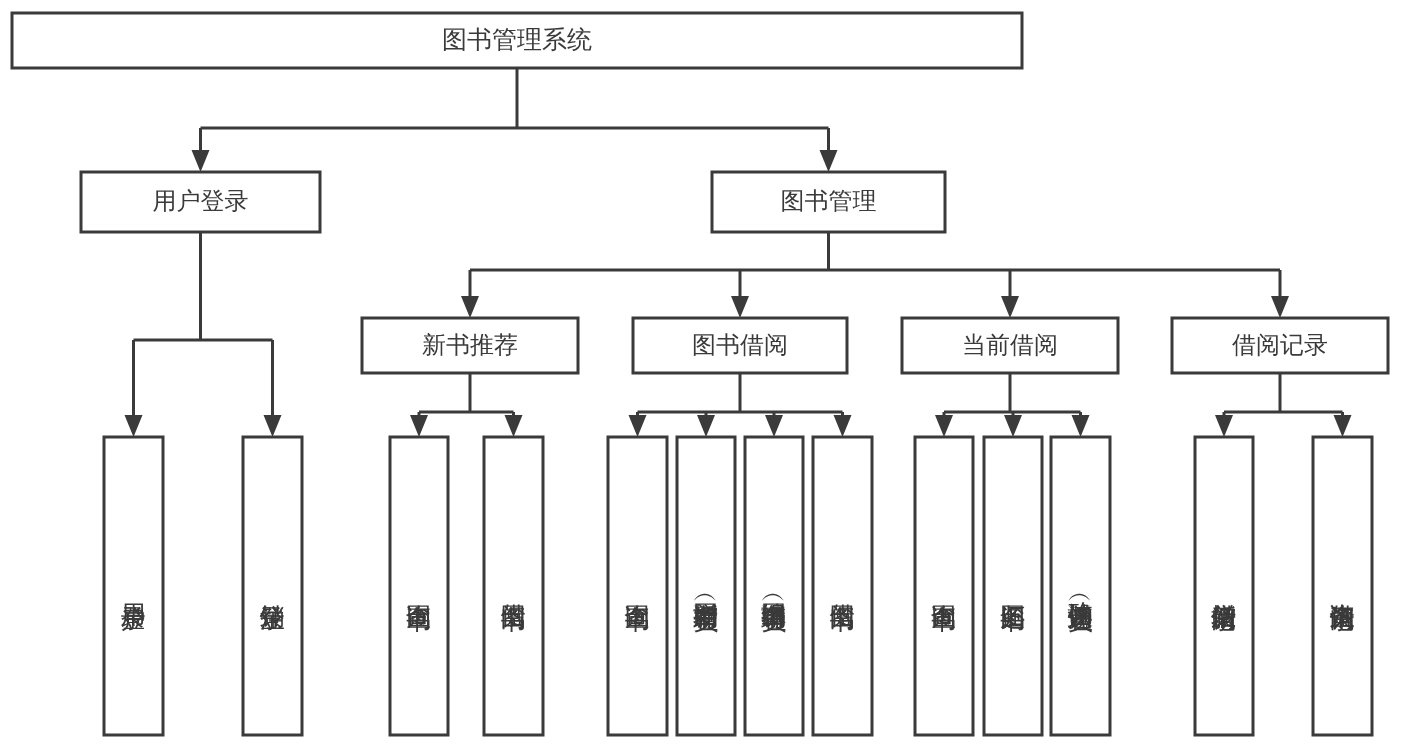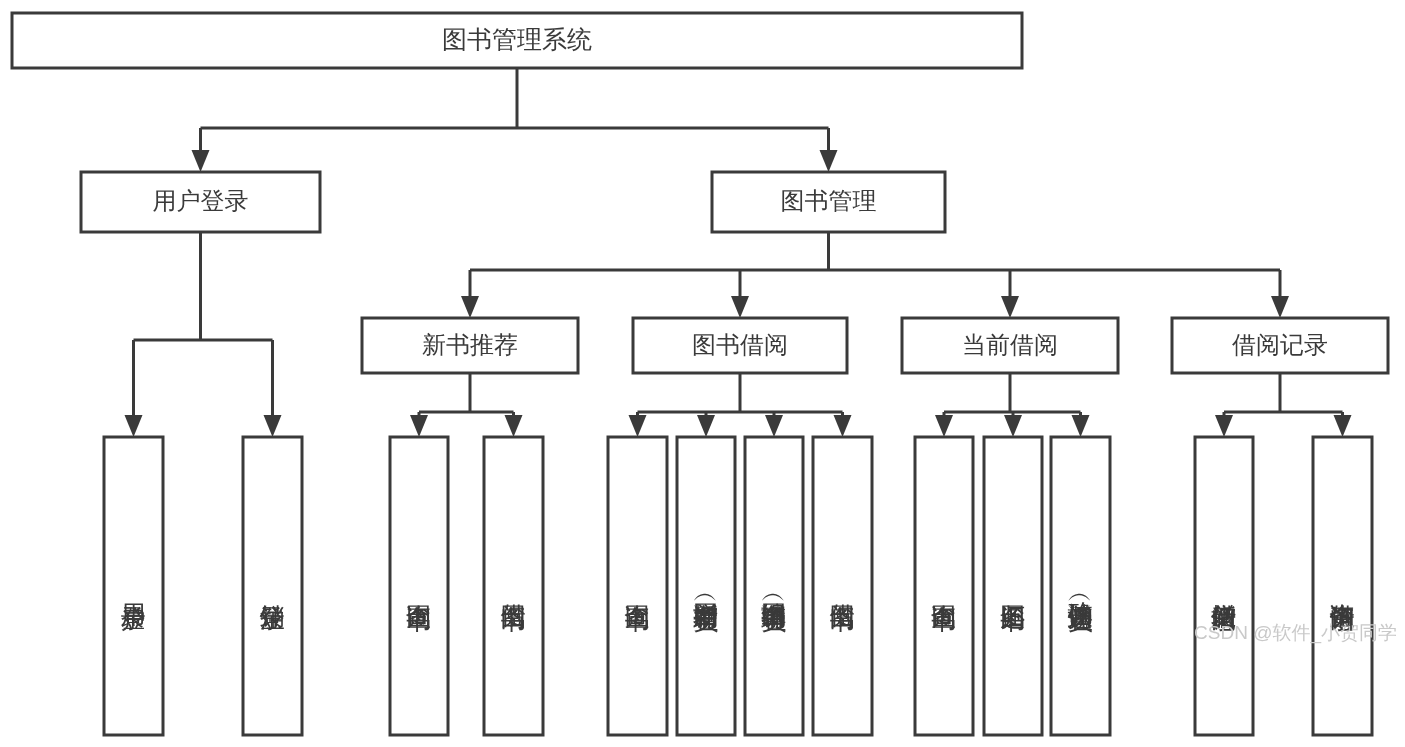--- a/index.html
+++ b/index.html
@@ -159,14 +159,13 @@
       <div class="vwrap" style="left: 1051px; top: 437px; width: 59px; height: 298px;">
         <span class="vlabel">确认归还（管理员）</span>
       </div>
       <div class="vwrap" style="left: 1195px; top: 437px; width: 58px; height: 298px;">
         <span class="vlabel">新增借阅记录</span>
       </div>
       <div class="vwrap" style="left: 1313px; top: 437px; width: 59px; height: 298px;">
         <span class="vlabel">查询借阅记录</span>
       </div>
     </div>
-  <div class="watermark">CSDN @软件_小贺同学</div>
 </div>
 
 </body></html>

